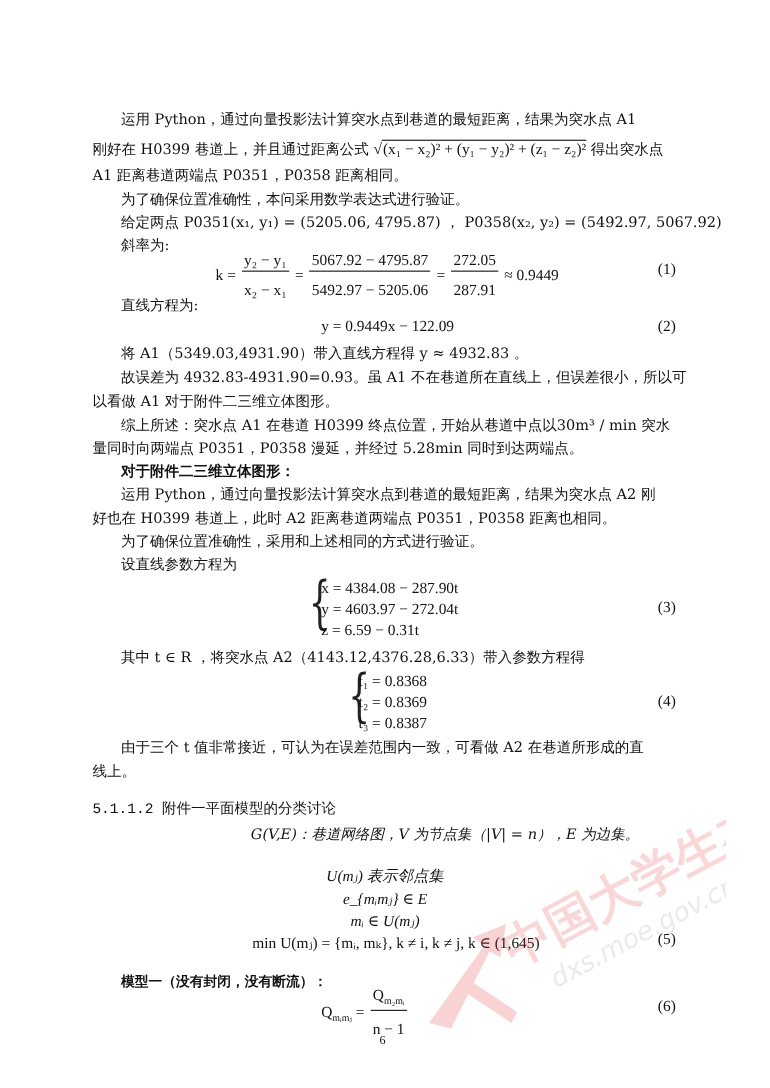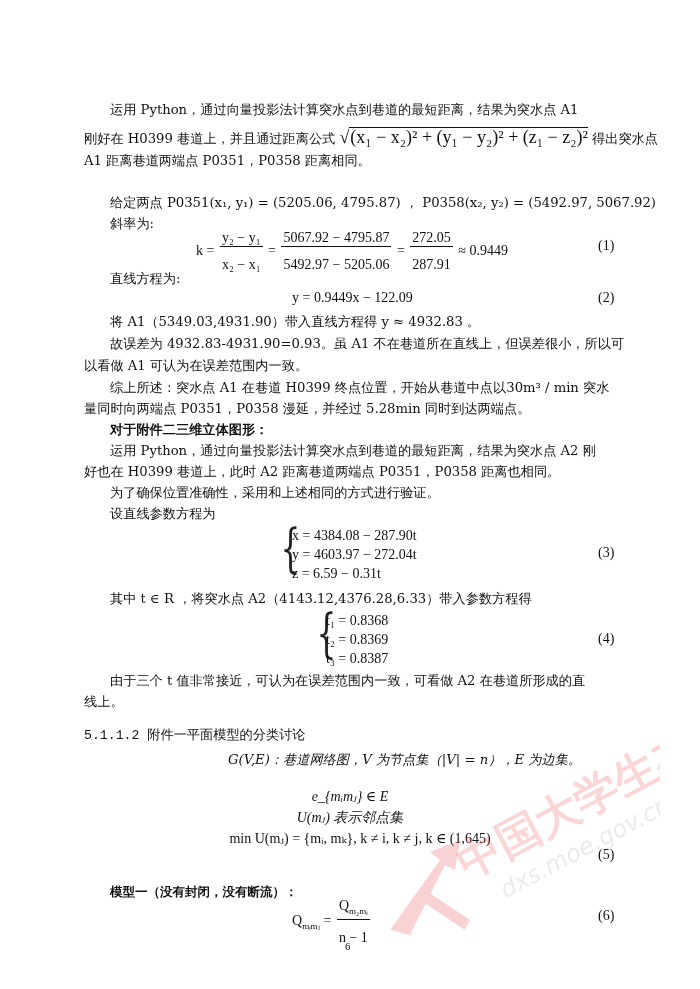--- a/index.html
+++ b/index.html
@@ -24,25 +24,26 @@
   .pagenum { position: absolute; left: 345px; top: 912px; font-size: 11px; font-family: "Liberation Serif", serif; }
 </style>
 </head>
 <body>
 
 <div class="page">
 
   <div class="line ind" style="top:101px">运用 Python，通过向量投影法计算突水点到巷道的最短距离，结果为突水点 A1</div>
   <div class="line full" style="top:127px">
     <span>刚好在 H0399 巷道上，并且通过距离公式</span>
-    <span style="font-family:'Liberation Serif',serif;font-size:18px;">√<span class="sqrt">(x₁ − x₂)² + (y₁ − y₂)² + (z₁ − z₂)²</span></span>
+    <span style="font-family:'Liberation Serif',serif;font-size:14px;">√<span class="sqrt">(x₁ − x₂)² + (y₁ − y₂)² + (z₁ − z₂)²</span></span>
     <span>得出突水点</span>
   </div>
   <div class="line full" style="top:152px">A1 距离巷道两端点 P0351，P0358 距离相同。</div>
 
+  <div class="line ind" style="top:173px">为了确保位置准确性，本问采用数学表达式进行验证。</div>
   <div class="line ind" style="top:194px">给定两点 P0351(x₁, y₁) = (5205.06, 4795.87) ， P0358(x₂, y₂) = (5492.97, 5067.92)</div>
   <div class="line ind" style="top:215px">斜率为:</div>
 
   <div class="eq" style="left:196px; top:230px;">
     <span>k =</span>
     <span class="frac">
         <span class="num">y₂ − y₁</span>
         <span class="den">x₂ − x₁</span>
       </span>
     =
@@ -59,21 +60,21 @@
   </div>
   <div class="eqnum" style="top:238px">(1)</div>
 
   <div class="line ind" style="top:270px">直线方程为:</div>
 
   <div class="eq" style="left:292px; top:290px;">y = 0.9449x − 122.09</div>
   <div class="eqnum" style="top:290px">(2)</div>
 
   <div class="line ind" style="top:313px">将 A1（5349.03,4931.90）带入直线方程得 y ≈ 4932.83 。</div>
   <div class="line ind" style="top:335px">故误差为 4932.83-4931.90=0.93。虽 A1 不在巷道所在直线上，但误差很小，所以可</div>
-  <div class="line full" style="top:357px">以看做 A1 可认为在误差范围内一致。</div>
+  <div class="line full" style="top:357px">以看做 A1 对于附件二三维立体图形。</div>
 
   <div class="line ind" style="top:379px">综上所述：突水点 A1 在巷道 H0399 终点位置，开始从巷道中点以30m³ / min 突水</div>
   <div class="line full" style="top:400px">量同时向两端点 P0351，P0358 漫延，并经过 5.28min 同时到达两端点。</div>
 
   <div class="line ind bold" style="top:421px">对于附件二三维立体图形：</div>
   <div class="line ind" style="top:442px">运用 Python，通过向量投影法计算突水点到巷道的最短距离，结果为突水点 A2 刚</div>
   <div class="line full" style="top:463px">好也在 H0399 巷道上，此时 A2 距离巷道两端点 P0351，P0358 距离也相同。</div>
 
   <div class="line ind" style="top:484px">为了确保位置准确性，采用和上述相同的方式进行验证。</div>
   <div class="line ind" style="top:505px">设直线参数方程为</div>
@@ -99,22 +100,23 @@
   <div class="line ind" style="top:672px">由于三个 t 值非常接近，可认为在误差范围内一致，可看做 A2 在巷道所形成的直</div>
   <div class="line full" style="top:693px">线上。</div>
 
   <div class="line full" style="top:727px; font-family:Liberation Mono, monospace;">5.1.1.2 附件一平面模型的分类讨论</div>
 
   <div class="line" style="left:228px; top:751px;">
     <span class="ital">G(V,E)：巷道网络图，V 为节点集（|V| = n），E 为边集。</span>
   </div>
 
   <div class="eq sys" style="left:0; width:700px; top:787px; text-align:center;">
+    <div class="ital" style="line-height:22px">U(mⱼ) 表示邻点集</div>
     <div class="ital" style="line-height:20px">e_{mᵢmⱼ} ∈ E</div>
-    <div class="ital" style="line-height:22px">U(mⱼ) 表示邻点集</div>
+    <div class="ital" style="line-height:20px">mᵢ ∈ U(mⱼ)</div>
     <div style="line-height:20px; padding-left:20px;">min U(mⱼ) = {mᵢ, mₖ}, k ≠ i, k ≠ j, k ∈ (1,645)</div>
   </div>
   <div class="eqnum" style="top:850px; top:847px">(5)</div>
 
   <div class="line ind bold" style="top:883px; font-family:'DejaVu Sans','Liberation Sans',sans-serif; font-size:12.5px;">模型一（没有封闭，没有断流）：</div>
 
   <div class="eq" style="left:292px; top:898px;">
     <span>Q</span><sub>mᵢmⱼ</sub>
     <span>=</span>
     <span class="frac">

